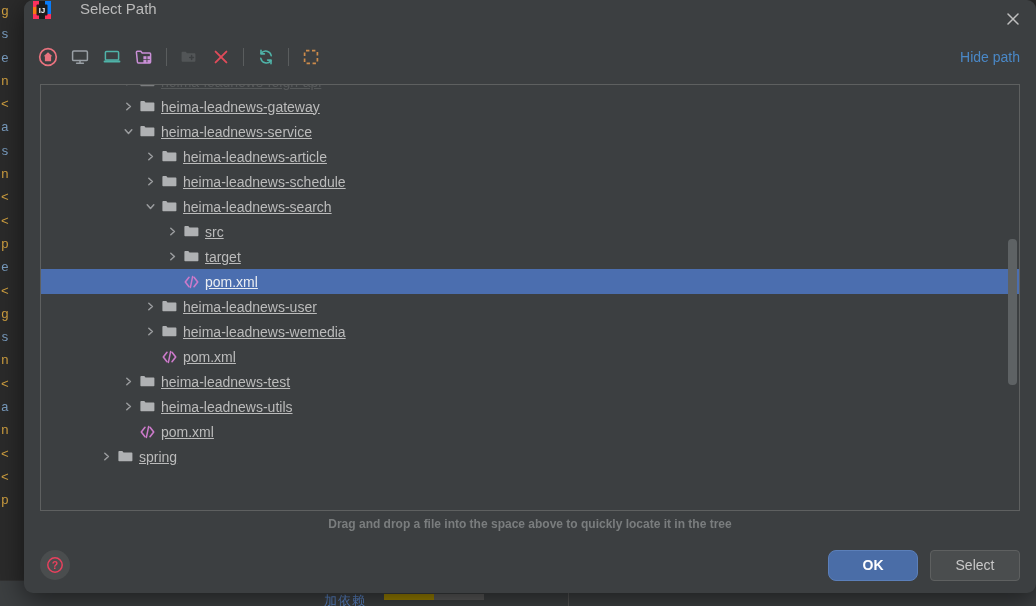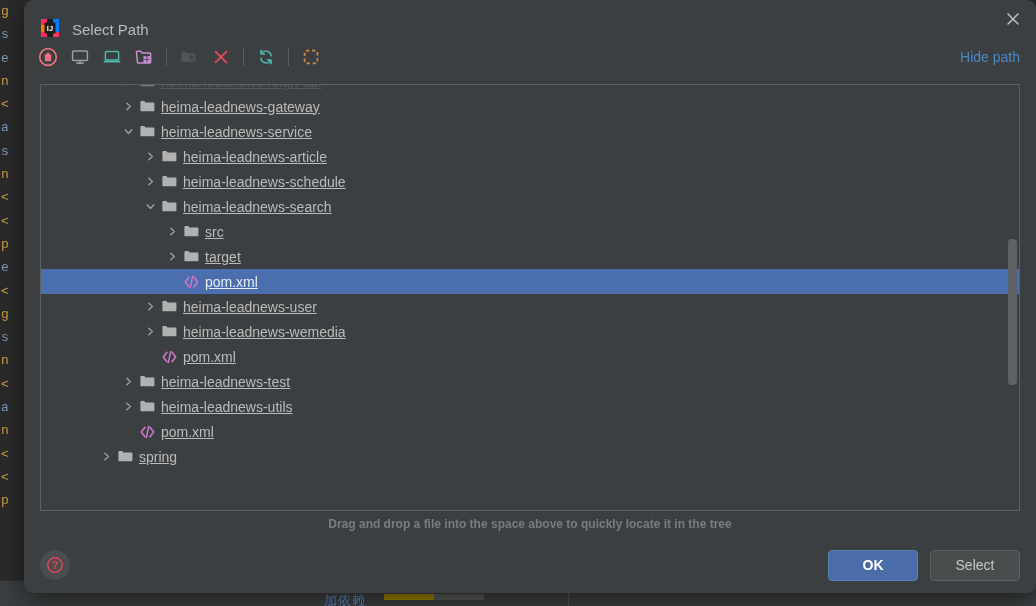--- a/index.html
+++ b/index.html
@@ -70,23 +70,24 @@
     display: flex;
     flex-direction: column;
     overflow: hidden;
   }
 
   
   #titlebar {
     height: 38px;
     flex: 0 0 38px;
     display: flex;
-    align-items: flex-end;
+    align-items: flex-start;
     position: relative;
-    padding-left: 16px;
+    padding-left: 8px;
+    gap: 16px;
   }
   #app-icon {
     width: 20px; height: 20px;
     margin-left: 0px;
     position: relative;
     flex: 0 0 20px;
   }
   #app-icon svg { display:block; }
   #dialog-title {
     margin-left: 12px;
@@ -267,20 +268,21 @@
     align-items: center;
     justify-content: center;
     cursor: pointer;
     border: 1px solid transparent;
   }
   .btn-primary {
     background: #4a6da7;
     border-color: #5b7fb9;
     color: #ffffff;
     font-weight: bold;
+    border-radius: 8px;
   }
   .btn-secondary {
     background: #4a4d4e;
     border-color: #5e6060;
     color: #c8c8c8;
   }
 </style>
 </head>
 <body>
 

